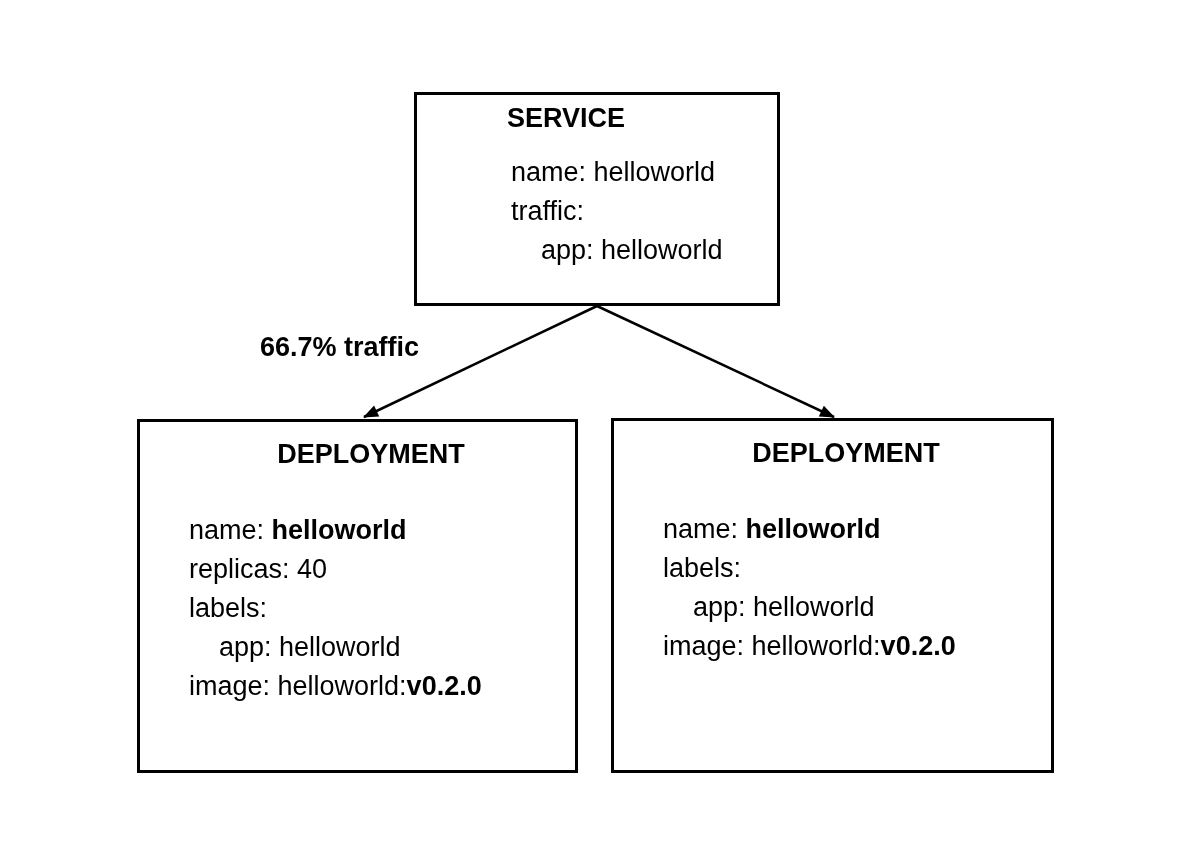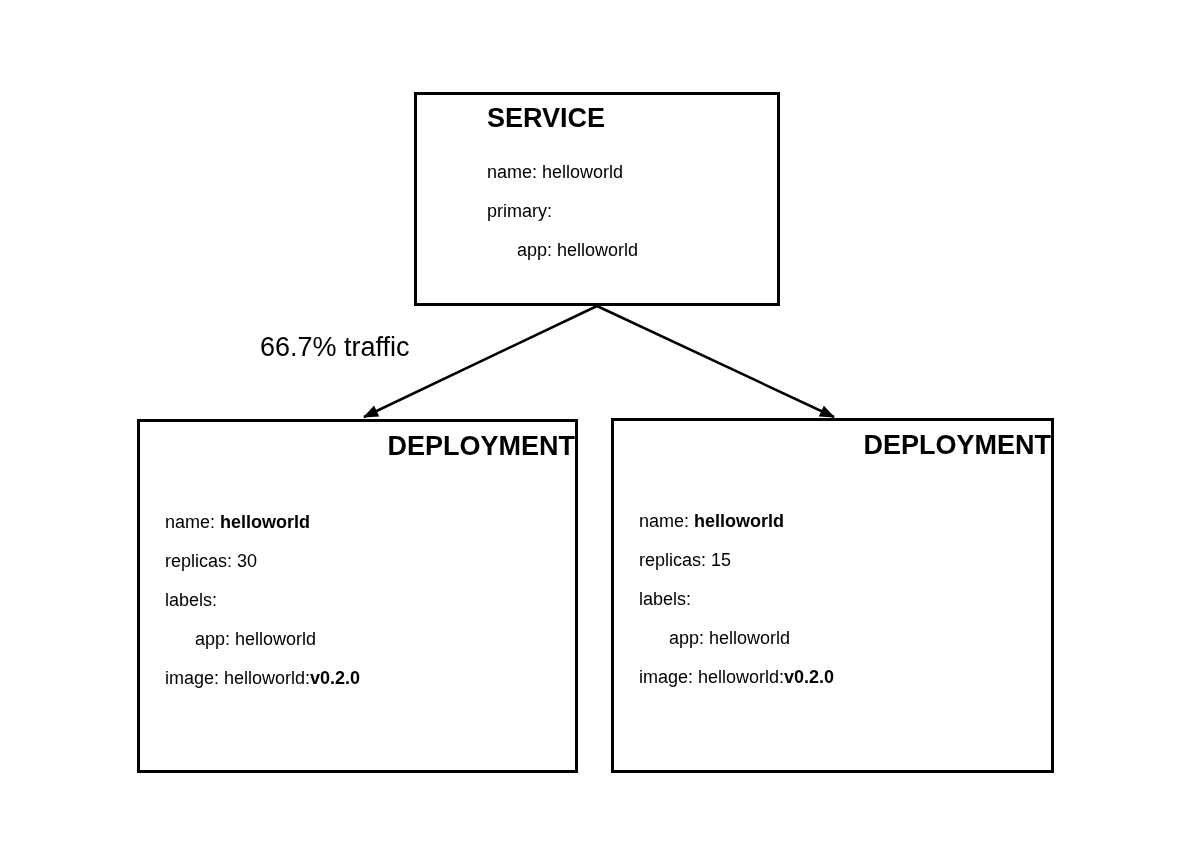--- a/index.html
+++ b/index.html
@@ -29,46 +29,47 @@
   .node-deploy-r  { left: 611px; top: 418px; width: 443px; height: 355px; }
 
   .node-title {
     font-size: 27px;
     font-weight: bold;
     line-height: 30px;
   }
   .node-service .node-title {
     margin-top: 8px;
     text-align: left;
-    padding-left: 70px;
+    padding-left: 90px;
   }
   .deployment .node-title {
-    margin-top: 9px;
-    text-align: right;
+    margin-top: 17px;
+    text-align: center;
     padding-left: 27px;
   }
 
   .node-body {
-    font-size: 18px;
+    font-size: 27px;
     line-height: 39px;
+    margin-left: 24px;
   }
   .node-service .node-body { margin-top: 20px; padding-left: 70px; }
   .deployment  .node-body { margin-top: 42px; padding-left: 25px; }
 
   .line { white-space: pre; }
   .line.indent { padding-left: 30px; }
   .b { font-weight: bold; }
 
   .edge-label {
     position: absolute;
     font-size: 27px;
     line-height: 28px;
     white-space: pre;
   }
-  .edge-label-left  { left: 260px; top: 333px; }
+  .edge-label-left  { left: 260px; top: 333px; font-weight: bold; }
   .edge-label-right { left: 792px; top: 333px; }
 </style>
 </head>
 <body>
 
 <div class="canvas">
 
   <svg class="arrow-layer" viewBox="0 0 1192 864" xmlns="http://www.w3.org/2000/svg">
     <defs>
       <marker id="ah" markerUnits="userSpaceOnUse" markerWidth="18" markerHeight="16" refX="15" refY="8" orient="auto">
@@ -80,42 +81,41 @@
     </g>
     <g>
       <line x1="597" y1="306" x2="834" y2="417" stroke="#000000" stroke-width="2.5" marker-end="url(#ah)"></line>
     </g>
   </svg>
 
   <div class="node node-service">
     <div class="node-title">SERVICE</div>
     <div class="node-body">
       <div class="line"><span>name: helloworld</span><span class="b"></span></div>
-      <div class="line"><span>primary:</span><span class="b"></span></div>
+      <div class="line"><span>traffic:</span><span class="b"></span></div>
       <div class="line indent"><span>app: helloworld</span><span class="b"></span></div>
     </div>
   </div>
 
   <div class="edge-label edge-label-left">66.7% traffic</div>
 
   <div class="node deployment node-deploy-l">
     <div class="node-title">DEPLOYMENT</div>
     <div class="node-body">
       <div class="line"><span>name: </span><span class="b">helloworld</span></div>
-      <div class="line"><span>replicas: 30</span><span class="b"></span></div>
+      <div class="line"><span>replicas: 40</span><span class="b"></span></div>
       <div class="line"><span>labels:</span><span class="b"></span></div>
       <div class="line indent"><span>app: helloworld</span><span class="b"></span></div>
       <div class="line"><span>image: helloworld:</span><span class="b">v0.2.0</span></div>
     </div>
   </div>
 
   <div class="node deployment node-deploy-r">
     <div class="node-title">DEPLOYMENT</div>
     <div class="node-body">
       <div class="line"><span>name: </span><span class="b">helloworld</span></div>
-      <div class="line"><span>replicas: 15</span><span class="b"></span></div>
       <div class="line"><span>labels:</span><span class="b"></span></div>
       <div class="line indent"><span>app: helloworld</span><span class="b"></span></div>
       <div class="line"><span>image: helloworld:</span><span class="b">v0.2.0</span></div>
     </div>
   </div>
 
 </div>
 
 </body></html>

